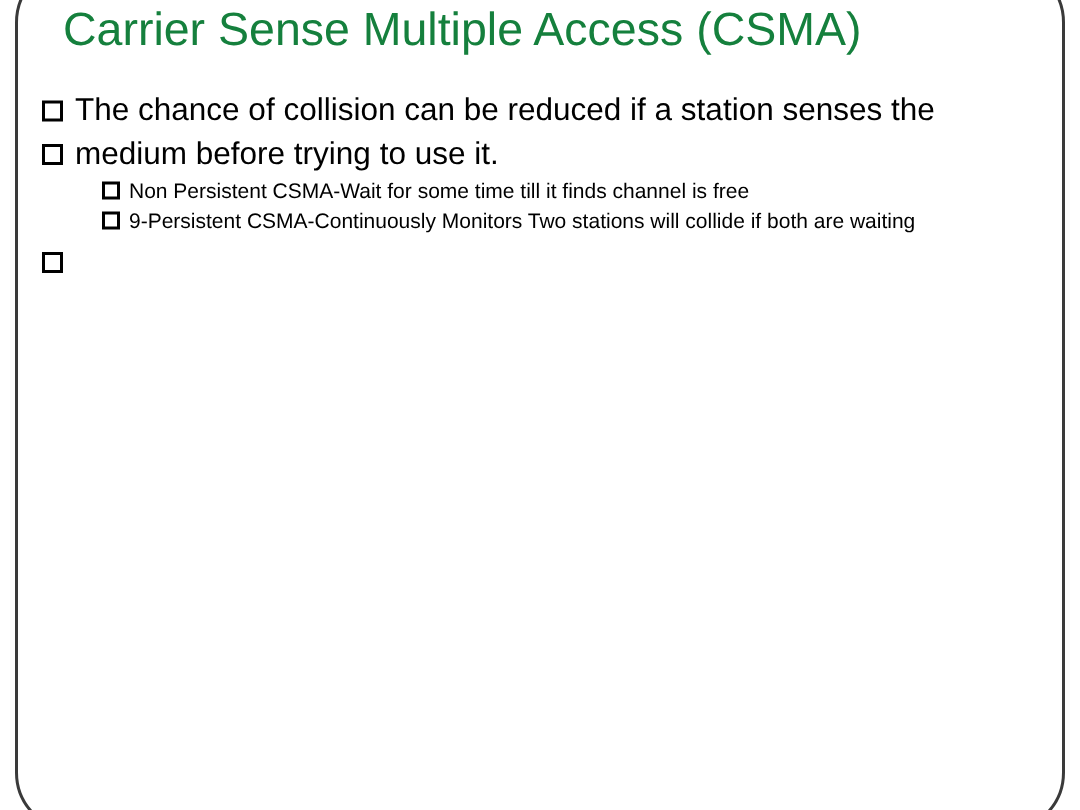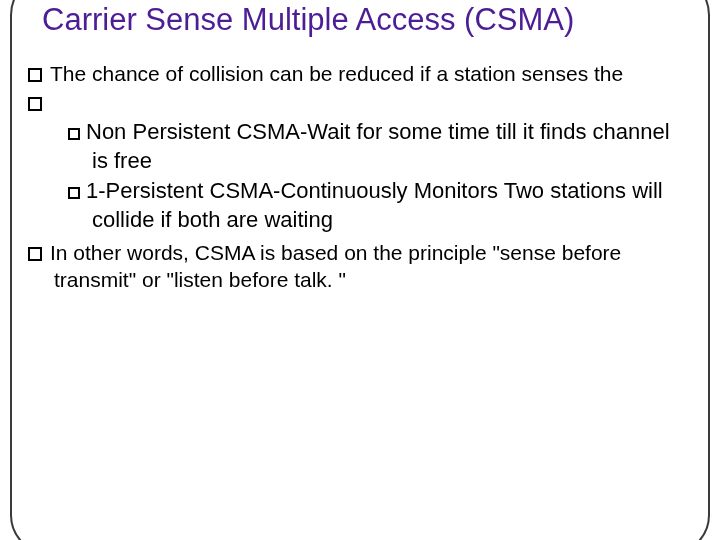--- a/index.html
+++ b/index.html
@@ -14,21 +14,21 @@
     top: -25px;
     left: 10px;
     right: 10px;
     bottom: -15px;
     border: 2px solid #3a3a3a;
     border-radius: 40px;
     padding: 25px 30px 20px 30px;
   }
   .title {
     font-size: 31px;
-    color: #4c1d95;
+    color: #15803d;
     line-height: 1.15;
     margin-bottom: 22px;
     font-weight: 400;
   }
   .bullet-l1 {
     font-size: 21px;
     color: #000;
     line-height: 1.3;
     margin-bottom: 2px;
     padding-left: 12px;
@@ -37,21 +37,21 @@
   .bullet-l1 .marker {
     display: inline-block;
     width: 14px;
     height: 14px;
     border: 2px solid #000;
     margin-right: 8px;
     vertical-align: -1px;
     text-indent: 0;
   }
   .bullet-l2 {
-    font-size: 22px;
+    font-size: 14px;
     color: #000;
     line-height: 1.3;
     margin-bottom: 2px;
     margin-left: 26px;
     padding-left: 24px;
     text-indent: -24px;
   }
   .bullet-l2 .marker {
     display: inline-block;
     width: 12px;
@@ -67,29 +67,29 @@
 <body>
 
 <div class="slide-frame">
 
   <h1 class="title">Carrier Sense Multiple Access (CSMA)</h1>
 
   <div class="bullet-l1">
     <span class="marker"></span><span>The chance of collision can be reduced if a station senses the</span>
   </div>
   <div class="bullet-l1">
-    <span class="marker"></span>
+    <span class="marker"></span><span>medium before trying to use it.</span>
   </div>
 
   <div class="bullet-l2">
     <span class="marker"></span><span>Non Persistent CSMA-Wait for some time till it finds channel is free</span>
   </div>
   <div class="bullet-l2">
-    <span class="marker"></span><span>1-Persistent CSMA-Continuously Monitors Two stations will collide if both are waiting</span>
+    <span class="marker"></span><span>9-Persistent CSMA-Continuously Monitors Two stations will collide if both are waiting</span>
   </div>
 
   <div class="spacer-sm"></div>
 
   <div class="bullet-l1">
-    <span class="marker"></span><span>In other words, CSMA is based on the principle "sense before transmit" or "listen before talk. "</span>
+    <span class="marker"></span>
   </div>
 
 </div>
 
 </body></html>

